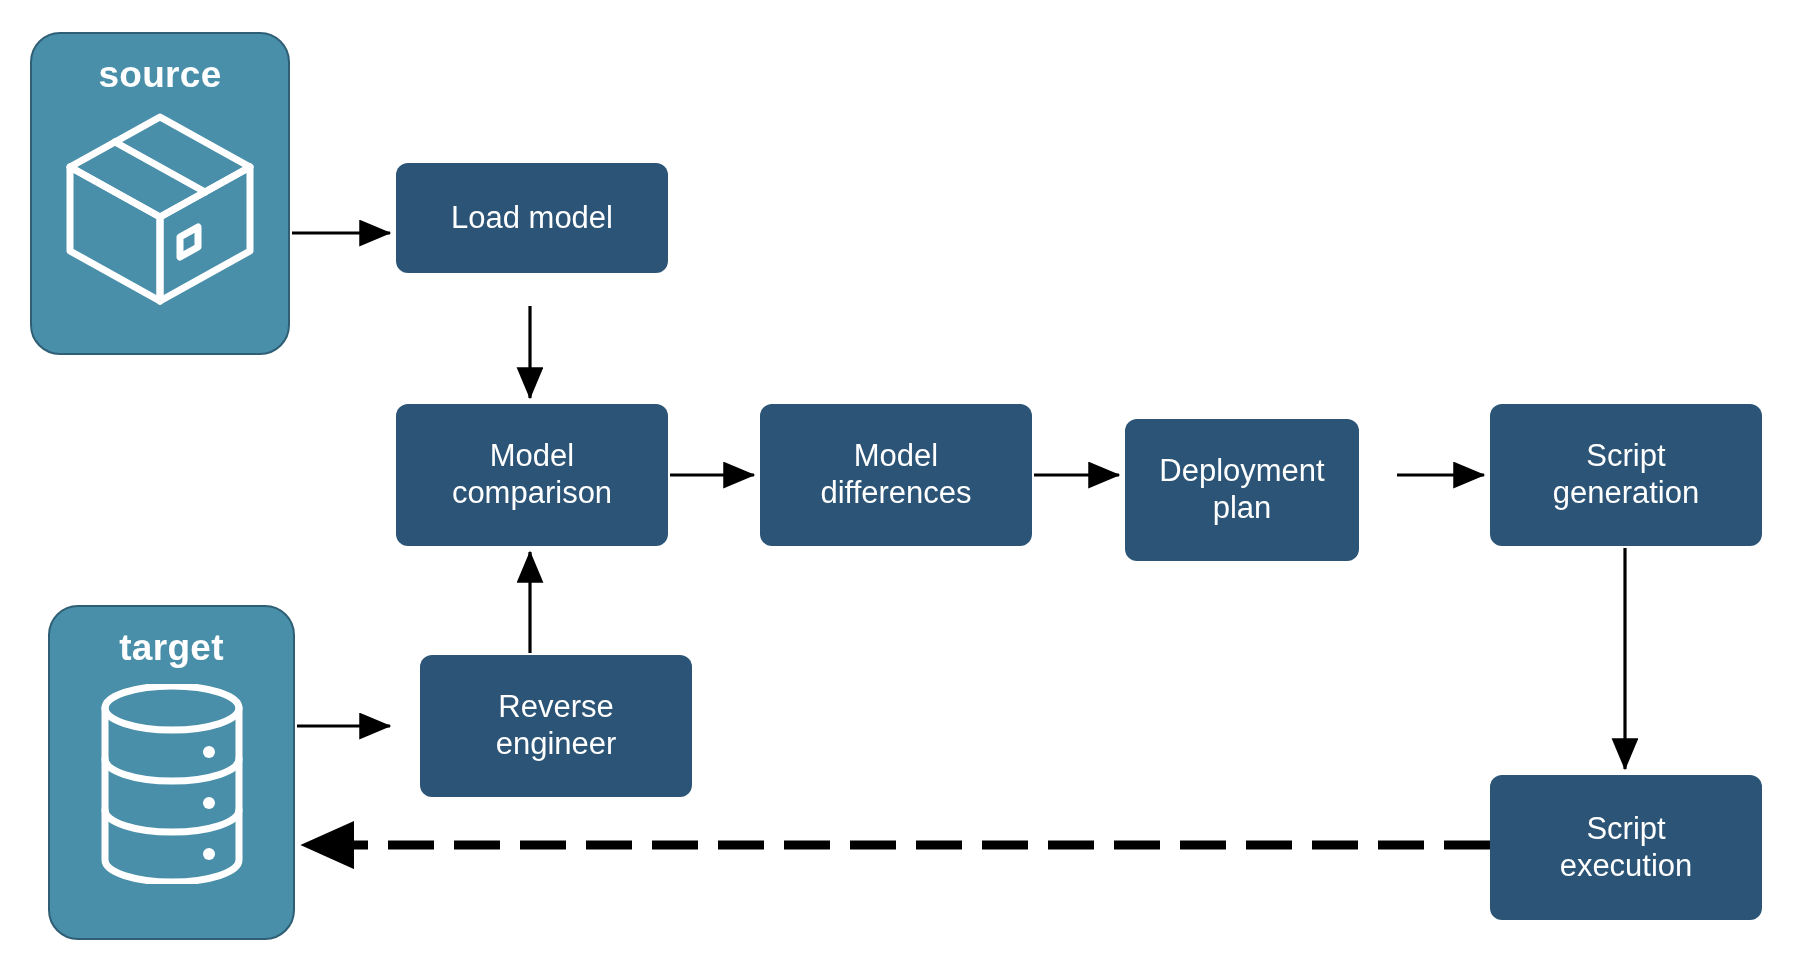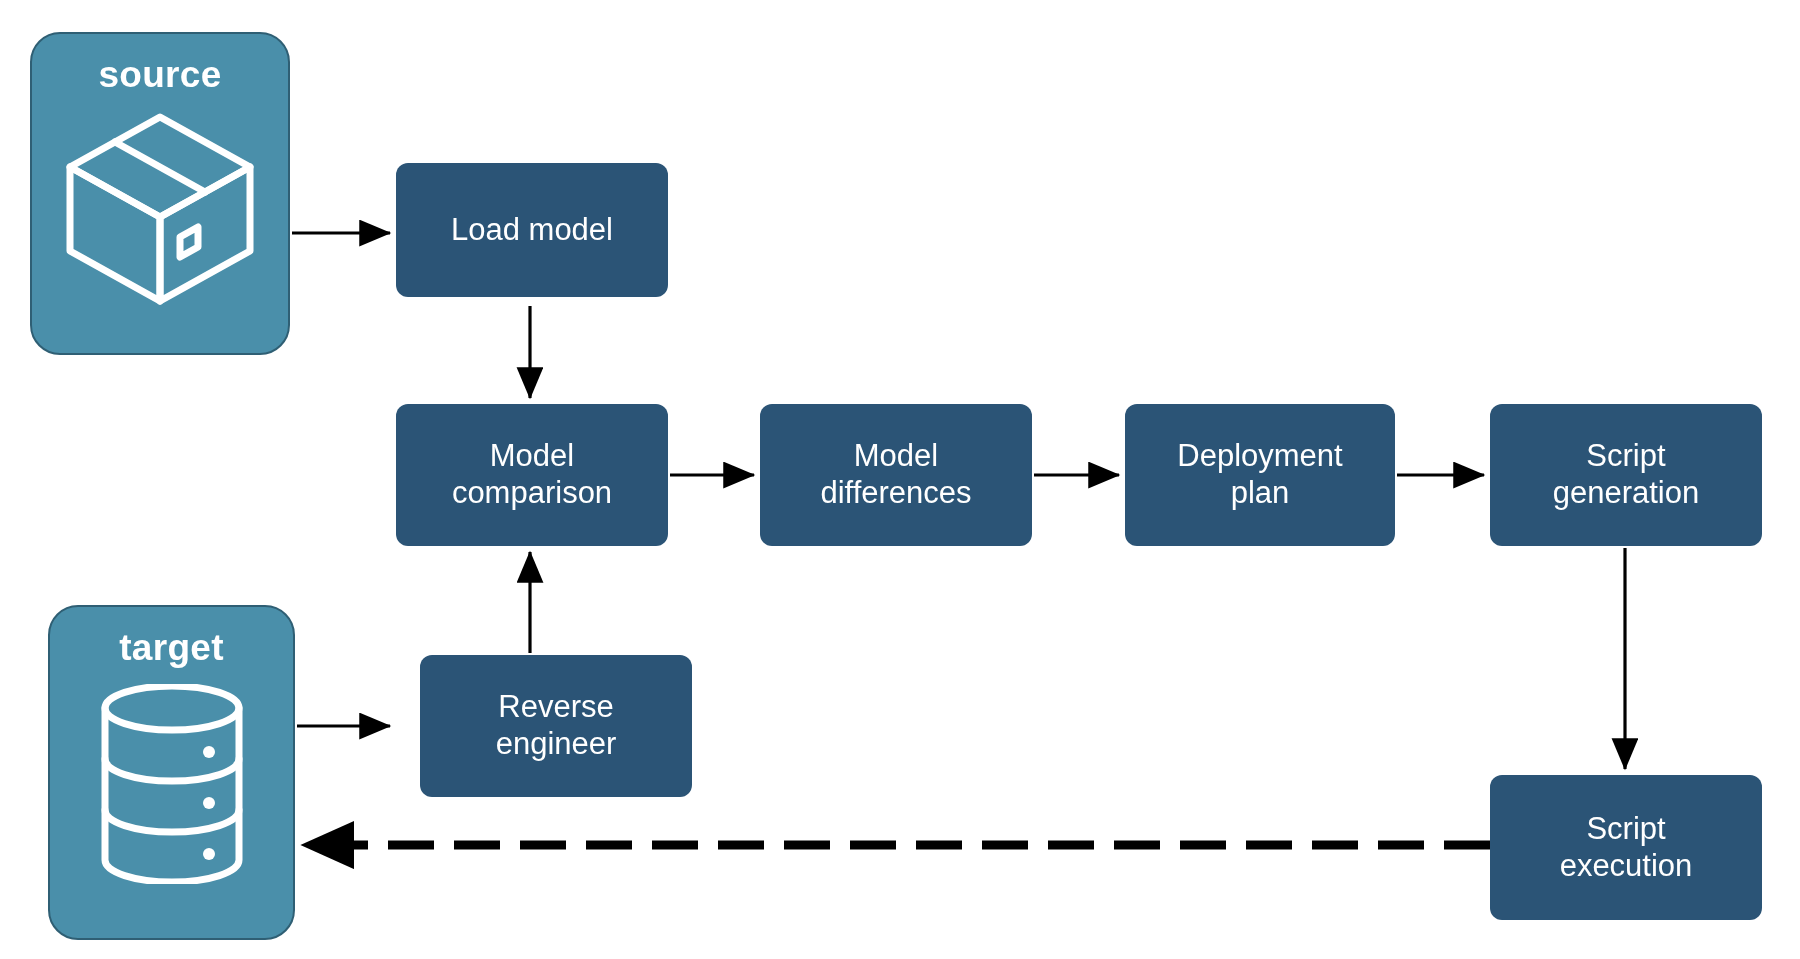--- a/index.html
+++ b/index.html
@@ -136,35 +136,35 @@
 
         <path d="M8 126 A67 22 0 0 0 142 126"></path>
 
         <circle cx="112" cy="68" r="6" fill="#ffffff" stroke="none"></circle>
         <circle cx="112" cy="119" r="6" fill="#ffffff" stroke="none"></circle>
         <circle cx="112" cy="170" r="6" fill="#ffffff" stroke="none"></circle>
       </svg>
     </span>
   </div>
 
-  <div class="proc" style="left:396px; top:163px; width:272px; height:134px;">
+  <div class="proc" style="left:396px; top:163px; width:272px; height:110px;">
     <span class="proc-label">Load model</span>
   </div>
 
   <div class="proc" style="left:396px; top:404px; width:272px; height:142px;">
     <span class="proc-label">Model
 comparison</span>
   </div>
 
   <div class="proc" style="left:760px; top:404px; width:272px; height:142px;">
     <span class="proc-label">Model
 differences</span>
   </div>
 
-  <div class="proc" style="left:1125px; top:404px; width:270px; height:142px;">
+  <div class="proc" style="left:1125px; top:419px; width:234px; height:142px;">
     <span class="proc-label">Deployment
 plan</span>
   </div>
 
   <div class="proc" style="left:1490px; top:404px; width:272px; height:142px;">
     <span class="proc-label">Script
 generation</span>
   </div>
 
   <div class="proc" style="left:420px; top:655px; width:272px; height:142px;">

